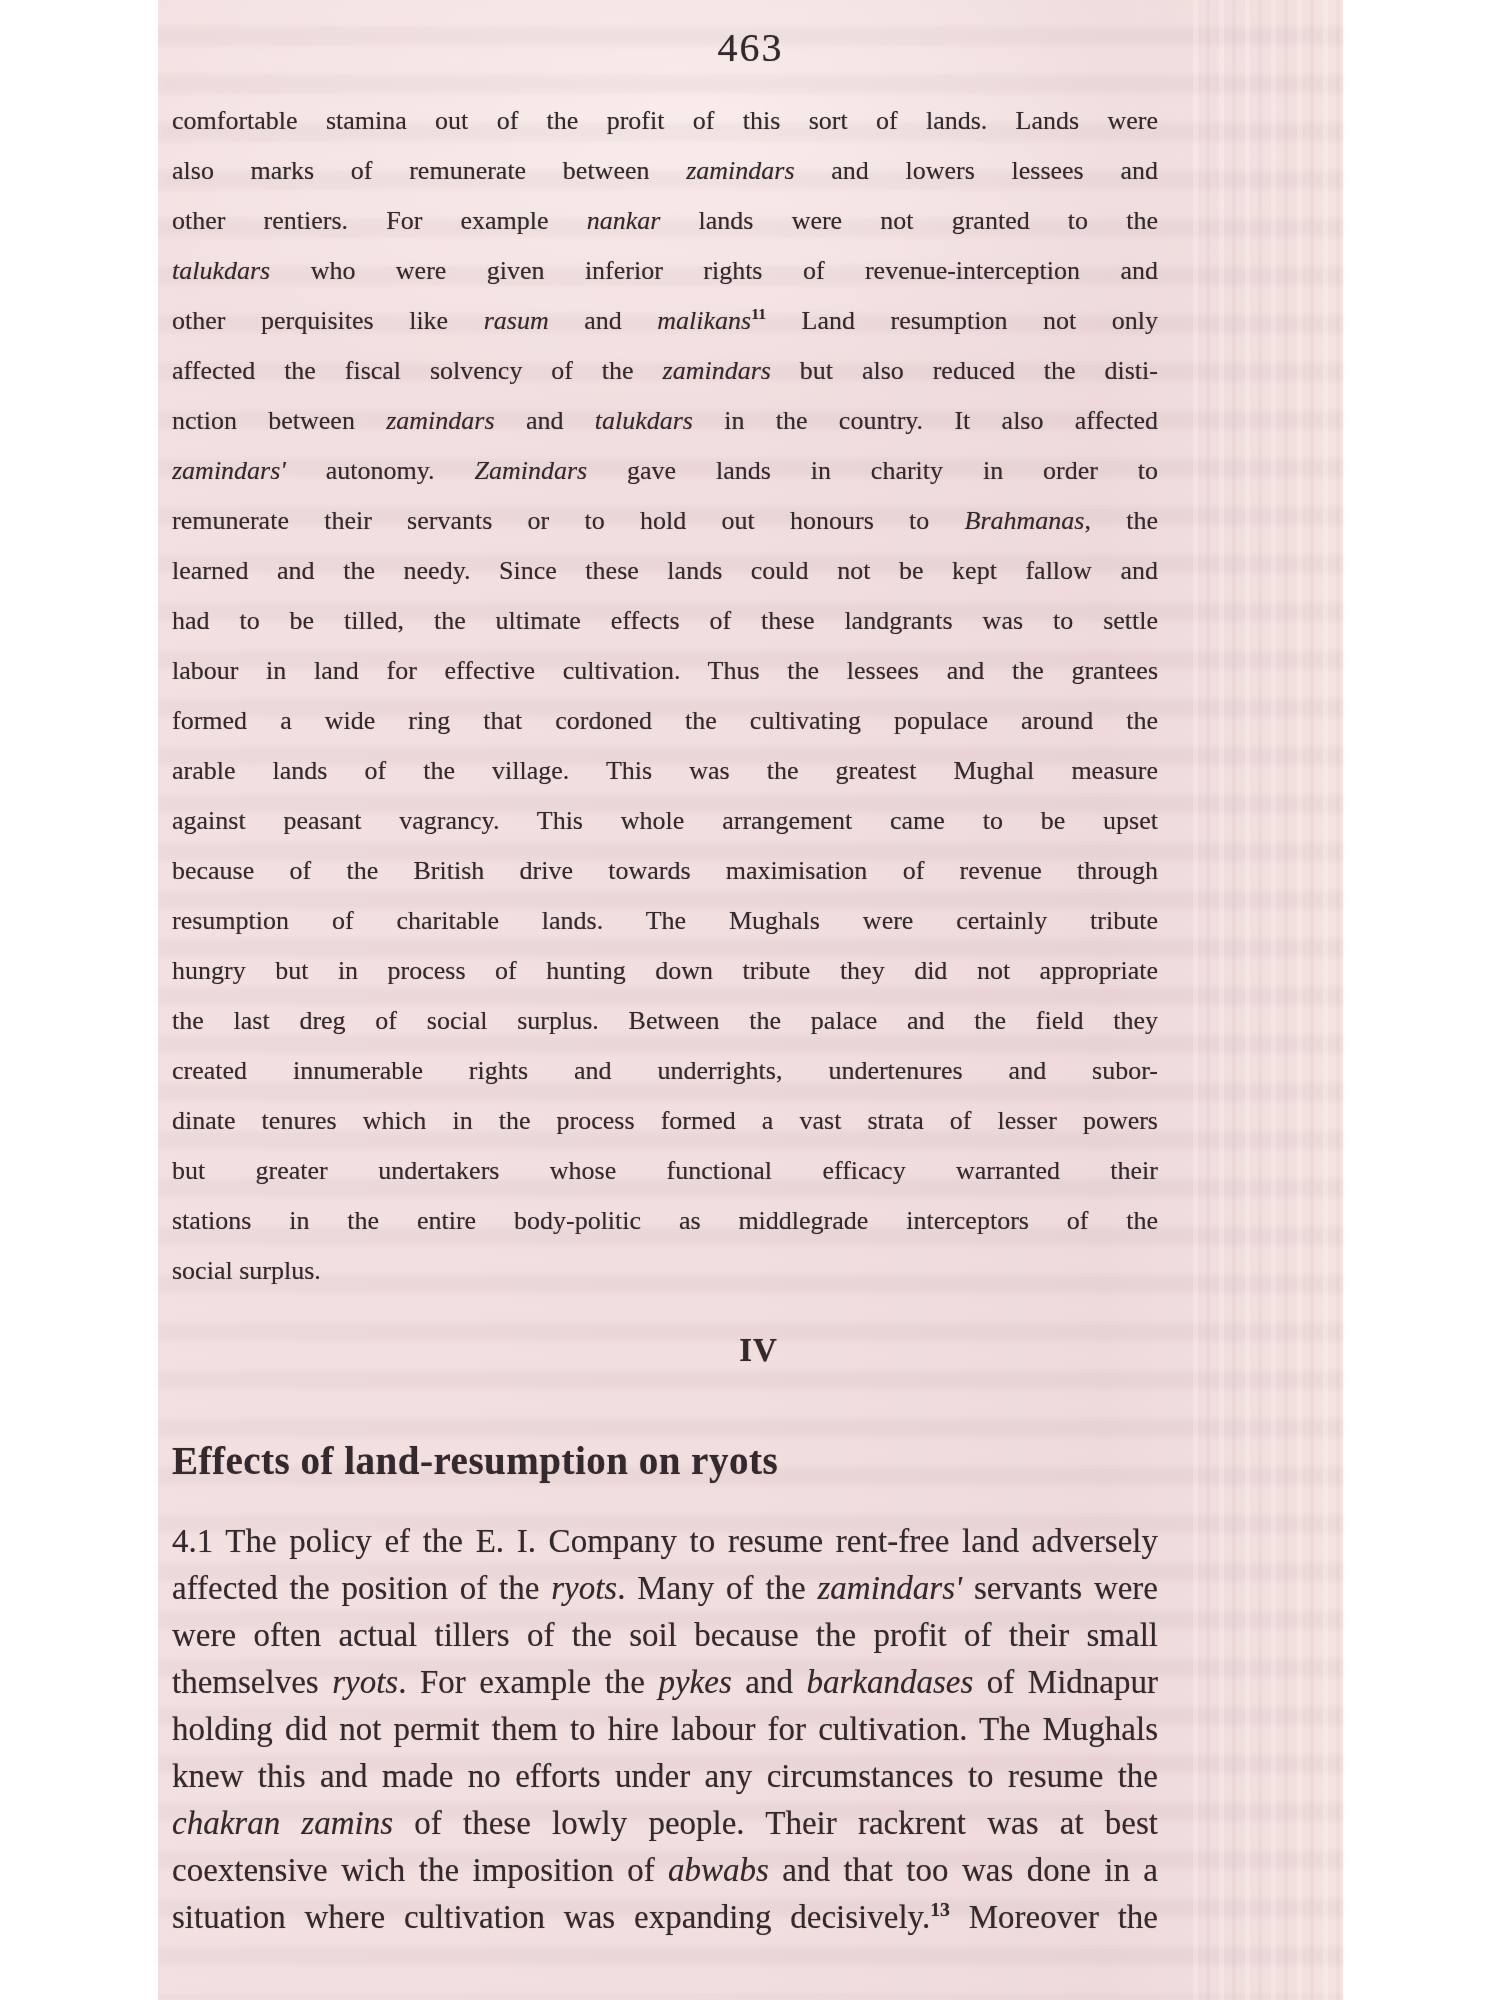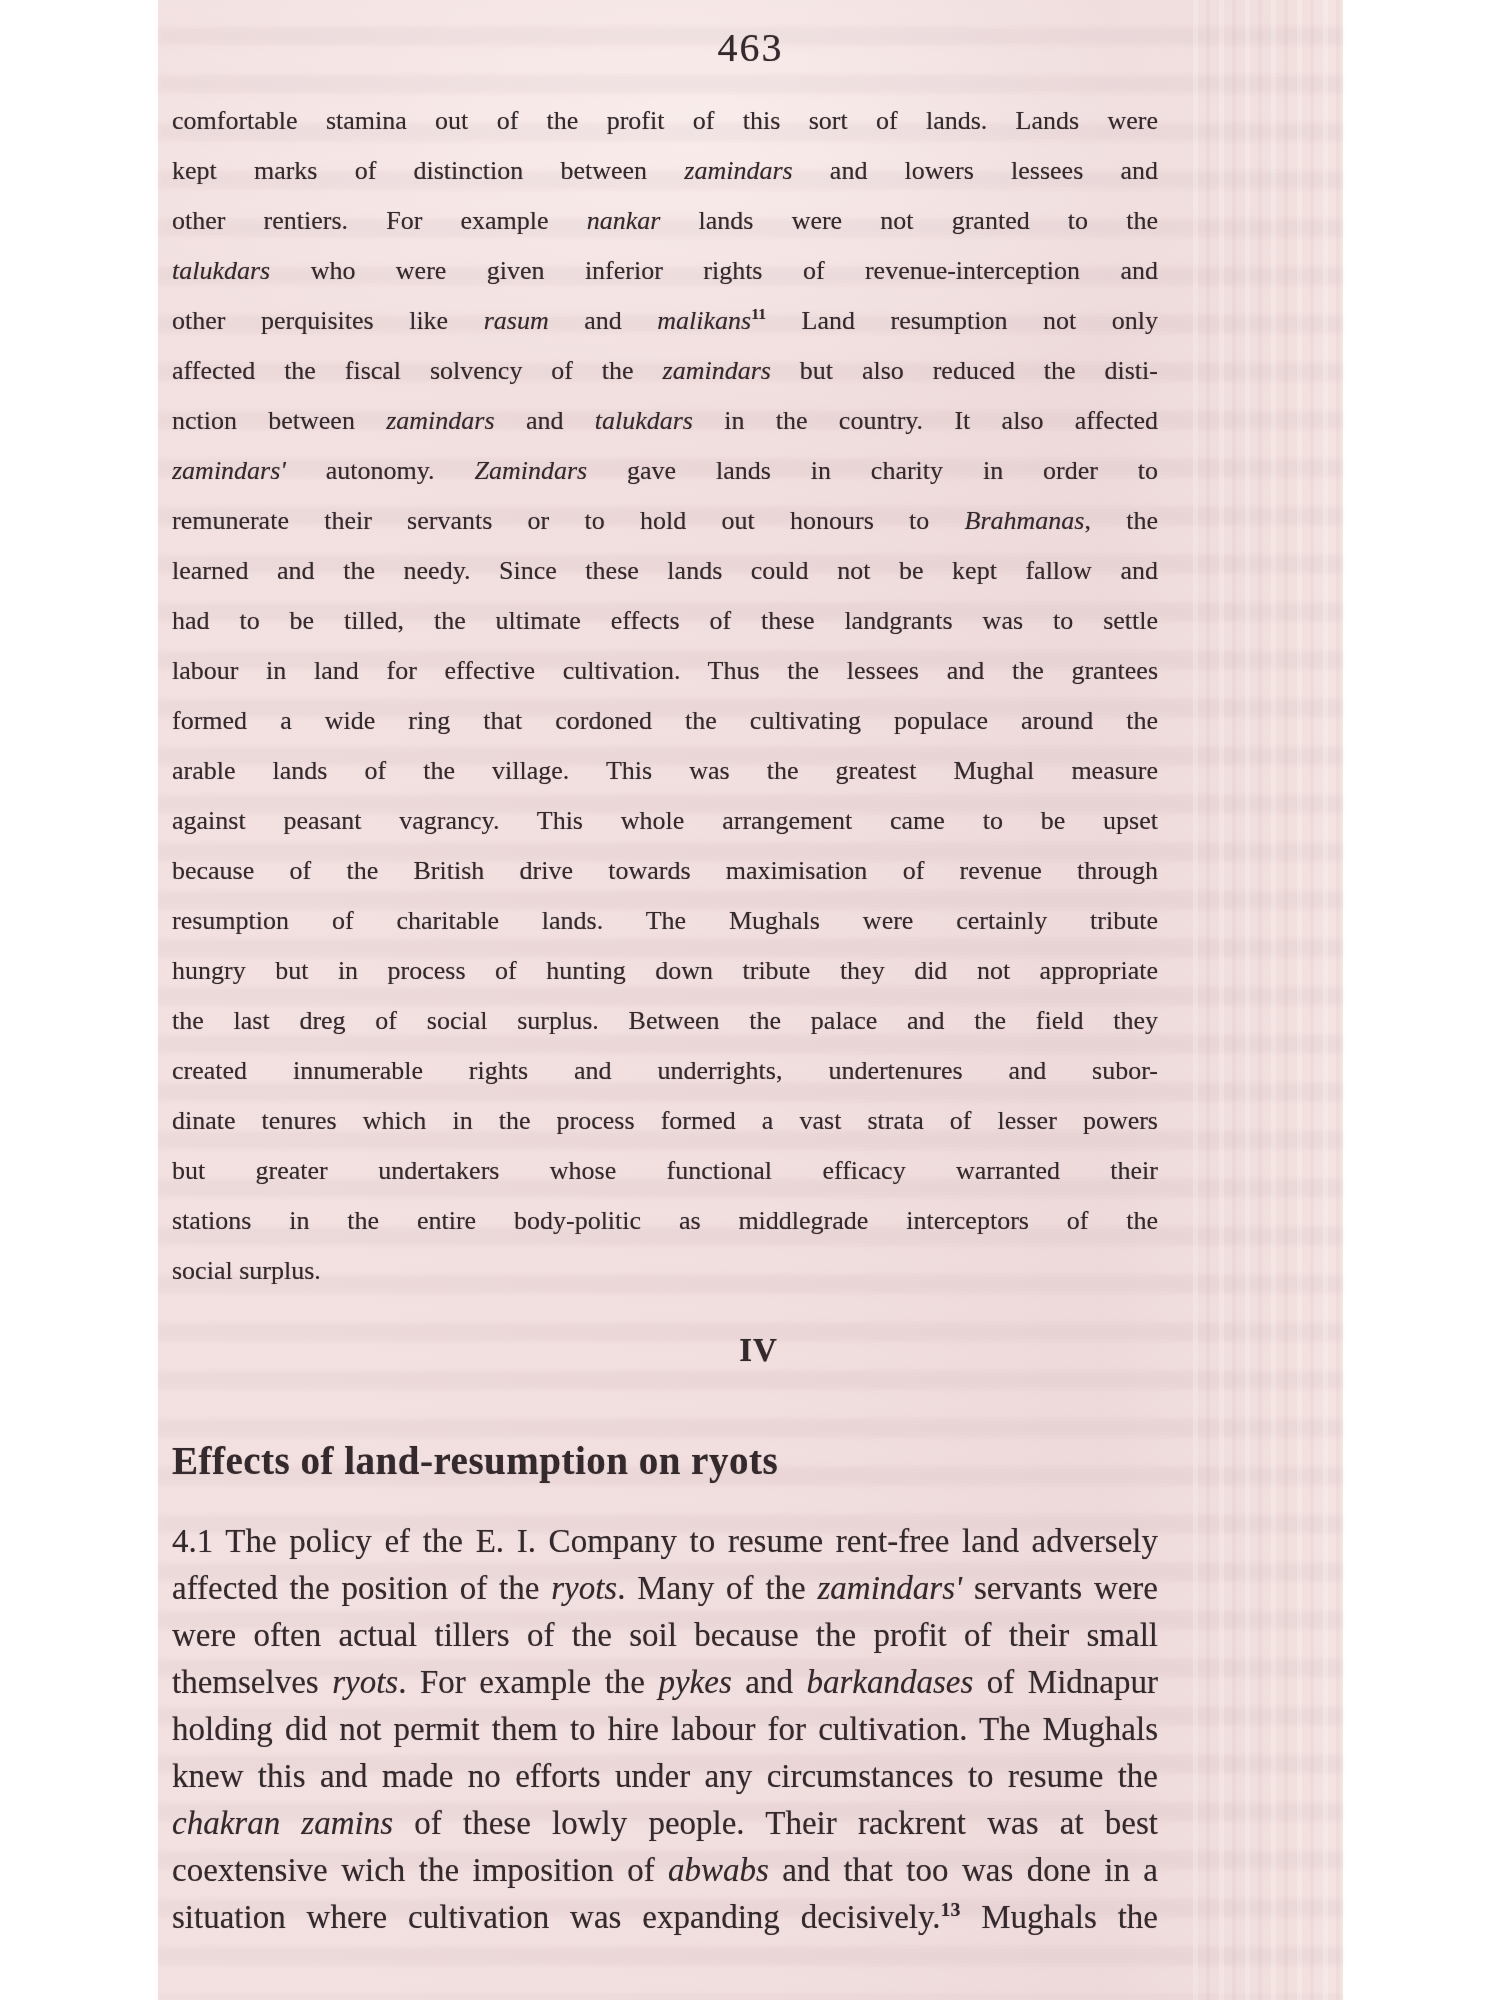--- a/index.html
+++ b/index.html
@@ -128,21 +128,21 @@
 </head>
 <body>
 
 <div class="canvas">
   <div class="page">
     <div class="bleed-texture"></div>
     <div class="edge-streaks"></div>
     <div class="page-number">463</div>
     <div class="para para1">
         <div class="line"><span>comfortable stamina out of the profit of this sort of lands. Lands were</span></div>
-        <div class="line"><span>kept marks of distinction between </span><span class="it">zamindars</span><span> and lowers lessees and</span></div>
+        <div class="line"><span>also marks of remunerate between </span><span class="it">zamindars</span><span> and lowers lessees and</span></div>
         <div class="line"><span>other rentiers. For example </span><span class="it">nankar</span><span> lands were not granted to the</span></div>
         <div class="line"><span class="it">talukdars</span><span> who were given inferior rights of revenue-interception and</span></div>
         <div class="line"><span>other perquisites like </span><span class="it">rasum</span><span> and </span><span class="it">malikans</span><sup>11</sup><span> Land resumption not only</span></div>
         <div class="line"><span>affected the fiscal solvency of the </span><span class="it">zamindars</span><span> but also reduced the disti-</span></div>
         <div class="line"><span>nction between </span><span class="it">zamindars</span><span> and </span><span class="it">talukdars</span><span> in the country. It also affected</span></div>
         <div class="line"><span class="it">zamindars'</span><span> autonomy. </span><span class="it">Zamindars</span><span> gave lands in charity in order to</span></div>
         <div class="line"><span>remunerate their servants or to hold out honours to </span><span class="it">Brahmanas</span><span>, the</span></div>
         <div class="line"><span>learned and the needy. Since these lands could not be kept fallow and</span></div>
         <div class="line"><span>had to be tilled, the ultimate effects of these landgrants was to settle</span></div>
         <div class="line"><span>labour in land for effective cultivation. Thus the lessees and the grantees</span></div>
@@ -163,16 +163,16 @@
     <div class="subsection-heading">Effects of land-resumption on ryots</div>
     <div class="para para2">
         <div class="line"><span>4.1 The policy ef the E. I. Company to resume rent-free land adversely</span></div>
         <div class="line"><span>affected the position of the </span><span class="it">ryots</span><span>. Many of the </span><span class="it">zamindars'</span><span> servants were</span></div>
         <div class="line"><span>were often actual tillers of the soil because the profit of their small</span></div>
         <div class="line"><span>themselves </span><span class="it">ryots</span><span>. For example the </span><span class="it">pykes</span><span> and </span><span class="it">barkandases</span><span> of Midnapur</span></div>
         <div class="line"><span>holding did not permit them to hire labour for cultivation. The Mughals</span></div>
         <div class="line"><span>knew this and made no efforts under any circumstances to resume the</span></div>
         <div class="line"><span class="it">chakran zamins</span><span> of these lowly people. Their rackrent was at best</span></div>
         <div class="line"><span>coextensive wich the imposition of </span><span class="it">abwabs</span><span> and that too was done in a</span></div>
-        <div class="line"><span>situation where cultivation was expanding decisively.</span><sup>13</sup><span> Mughals the</span></div>
+        <div class="line"><span>situation where cultivation was expanding decisively.</span><sup>13</sup><span> Moreover the</span></div>
       </div>
   </div>
 </div>
 
 </body></html>

